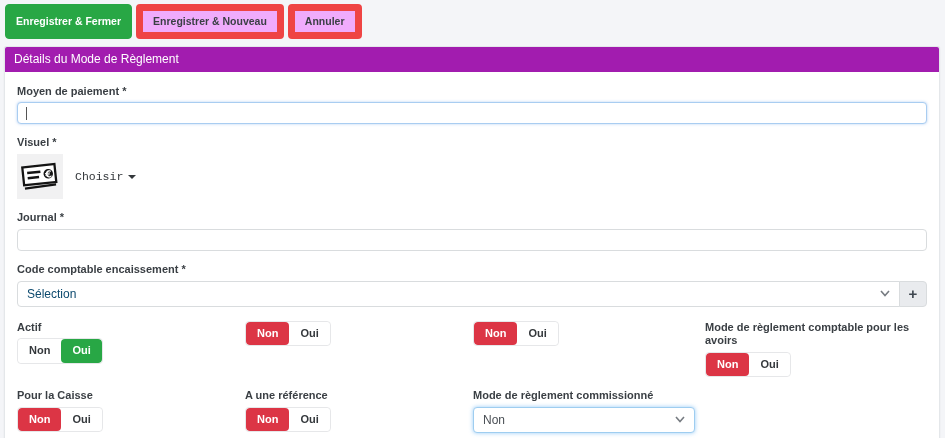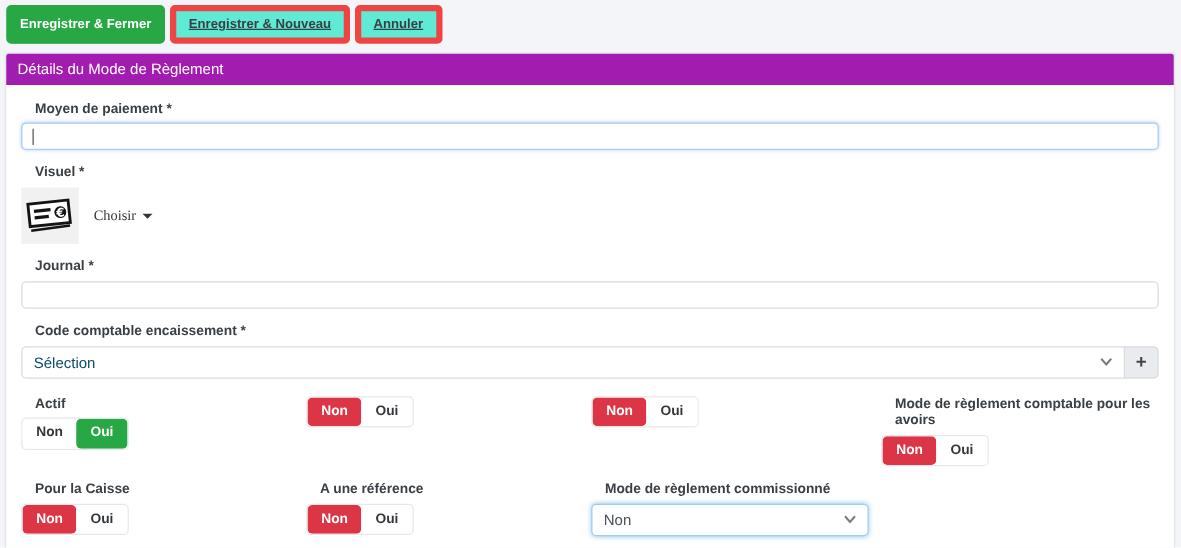--- a/index.html
+++ b/index.html
@@ -14,21 +14,21 @@
 
   
   .toolbar { padding:4px 5px 0 5px; display:flex; gap:4px; }
   .toolbar.bottom { padding-top:9px; }
   .btn {
     font-family:inherit; font-size:10.5px; font-weight:700;
     padding:4px 10px; border-radius:4px; cursor:pointer; line-height:1.2;
     white-space:nowrap;
   }
   .btn-green { background:#28a745; border:1px solid #28a745; color:#fff; }
-  .btn-light { background:#5eead4; border:5px solid #ef4444; color:#3a3f44;text-decoration:underline; }
+  .btn-light { background:#f0abfc; border:7px solid #ef4444; color:#3a3f44; }
 
   
   .panel {
     margin:7px 5px 0 4px;
     background:#fff;
     border:1px solid #e4e7ea;
     border-radius:2px;
     box-shadow:0 1px 2px rgba(0,0,0,.07);
   }
   .panel-header {
@@ -36,21 +36,21 @@
     color:#fff;
     font-size:12px;
     padding:5px 12px 6px 9px;
     border-radius:2px 2px 0 0;
   }
   .panel-body { padding:13px 12px 12px 12px; }
 
   .form-group { margin-bottom:12px; }
   .field-label {
     font-size:11px; font-weight:700; color:#3a3f44;
-    margin-bottom:4px; line-height:1.25;margin-left:11px;
+    margin-bottom:4px; line-height:1.25;
   }
   .text-input {
     position:relative;
     width:100%; height:22px;
     border:1px solid #d9dcde; border-radius:4px;
     background:#fff;
     font-size:12px; color:#3a3f44; padding:0 8px;
     font-family:inherit;
   }
   .text-input.focused {
@@ -64,21 +64,21 @@
 
   
   .visuel-row { display:flex; align-items:center; }
   .thumb {
     width:46px; height:45px; background:#f1f1f2;
     display:flex; align-items:center; justify-content:center;
   }
   .thumb svg { transform:rotate(-6deg); }
   .choose-btn {
     background:none; border:none; margin-left:12px;
-    font-family:Liberation Serif, serif; font-size:11.5px; color:#33373b;
+    font-family:Liberation Mono, monospace; font-size:11.5px; color:#33373b;
     display:inline-flex; align-items:center; gap:5px; cursor:pointer;
   }
   .caret-down {
     width:0; height:0;
     border-left:4px solid transparent; border-right:4px solid transparent;
     border-top:4px solid #33373b;
     display:inline-block;
   }
 
   

